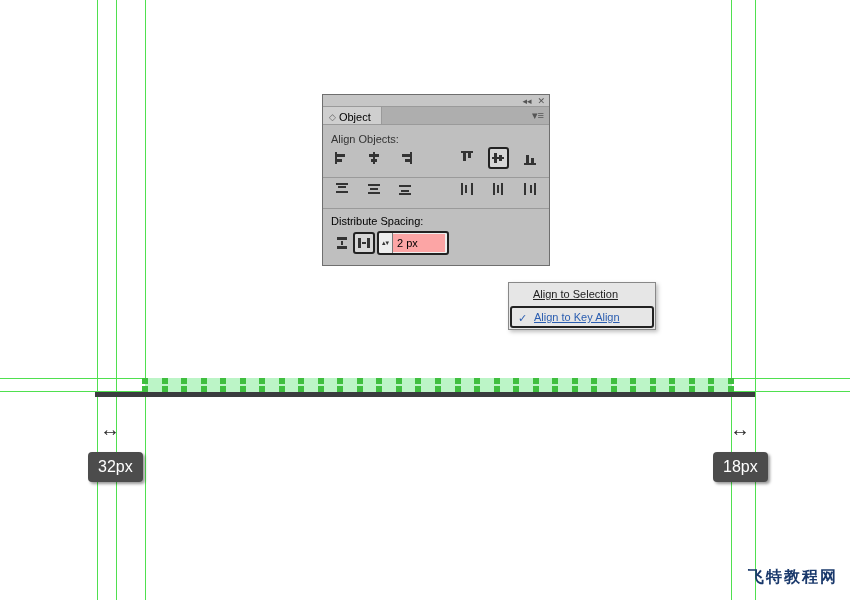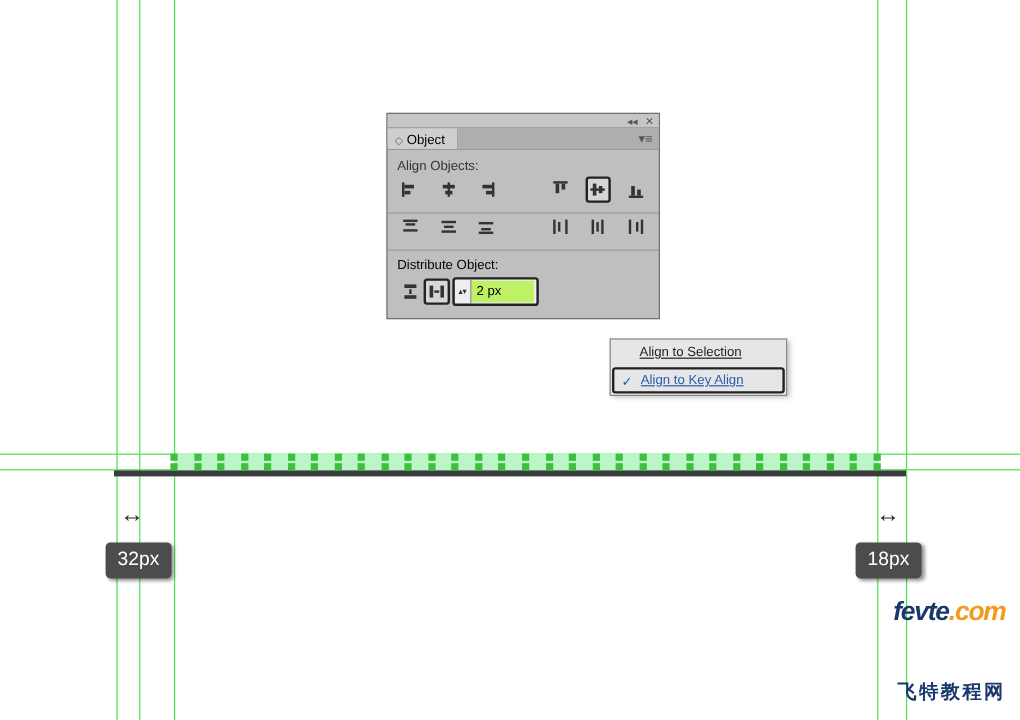--- a/index.html
+++ b/index.html
@@ -26,21 +26,21 @@
   .icon-group-gap { width: 20px; }
   .al-btn { width: 22px; height: 22px; display: flex; align-items: center; justify-content: center; cursor: pointer; }
   .al-btn.boxed { border: 2px solid #222; border-radius: 3px; background: #d6d6d6; }
   .divider { height: 1px; background: #9a9a9a; margin: 0; }
   .bottom-row { display: flex; border-top: 1px solid #9a9a9a; }
   .bottom-left { flex: 1; padding: 6px 8px 10px 8px; }
   .bottom-right { width: 60px; border-left: 1px solid #9a9a9a; padding: 6px 6px 10px 6px; }
   .spacing-ctrl { display: flex; align-items: center; gap: 0; margin-top: 4px; }
   .num-field { display: flex; align-items: center; border: 2px solid #222; border-radius: 3px; background: #eee; height: 24px; margin-left: 2px; }
   .num-stepper { width: 14px; height: 100%; display: flex; flex-direction: column; font-size: 7px; color: #333; align-items: center; justify-content: center; border-right: 1px solid #777; }
-  .num-input { width: 52px; padding: 0 4px; font-size: 11px; background: #bef264; height: 18px; line-height: 18px; margin: 0 2px 0 0; }
+  .num-input { width: 52px; padding: 0 4px; font-size: 11px; background: #fca5a5; height: 18px; line-height: 18px; margin: 0 2px 0 0; }
   .alignto-btn { width: 24px; height: 20px; border: 1px solid #888; background: #d6d6d6; display: flex; align-items: center; justify-content: center; margin-top: 4px; font-size: 10px; }
 
   
   .menu { position: absolute; left: 508px; top: 282px; width: 148px; background: #e6e6e6; border: 1px solid #888; box-shadow: 2px 2px 4px rgba(0,0,0,0.25); }
   .menu-item { padding: 5px 10px 5px 24px; font-size: 11px; color: #222; position: relative; cursor: pointer; text-decoration: underline; }
   .menu-item.sel { border: 2px solid #222; border-radius: 3px; margin: 1px; padding: 3px 8px 3px 22px; color: #2a5db0; }
   .menu-item .check { position: absolute; left: 6px; top: 4px; font-size: 11px; }
 
   
   .dim-arrow { position: absolute; font-size: 20px; color: #2a2a2a; }
@@ -171,21 +171,21 @@
         <svg width="16" height="16">
           <rect x="2" y="2" width="2" height="12" fill="#333"></rect>
           <rect x="8" y="4" width="2" height="8" fill="#333"></rect>
           <rect x="12" y="2" width="2" height="12" fill="#333"></rect>
         </svg>
       </div>
   </div>
 
   <div class="bottom-row">
     <div class="bottom-left">
-      <div>Distribute Object:</div>
+      <div>Distribute Spacing:</div>
       <div class="spacing-ctrl">
         <div class="al-btn">
             <svg width="16" height="16">
               <rect x="3" y="2" width="10" height="3" fill="#333"></rect>
               <rect x="3" y="11" width="10" height="3" fill="#333"></rect>
               <rect x="7" y="6" width="2" height="4" fill="#333"></rect>
             </svg>
           </div>
         <div class="al-btn boxed">
             <svg width="16" height="16">
@@ -212,23 +212,20 @@
     <span>Align to Key Align</span>
   </div>
 </div>
 
 <div class="dim-arrow" style="left:100px;top:418px">↔</div>
 <div class="dim-badge" style="left:88px;top:452px">32px</div>
 <div class="dim-arrow" style="left:730px;top:418px">↔</div>
 <div class="dim-badge" style="left:713px;top:452px">18px</div>
 
 <div class="watermark">
-  <div class="wm-top">
-    <span>fevte</span><span class="accent">.com</span>
-  </div>
   <div class="wm-bot">飞特教程网</div>
 </div>
 
 <div class="sel-handle" style="left: 142px; top: 378px;"></div>
 <div class="sel-handle" style="left: 142px; top: 386px;"></div>
 <div class="sel-handle" style="left: 161.533px; top: 378px;"></div>
 <div class="sel-handle" style="left: 161.533px; top: 386px;"></div>
 <div class="sel-handle" style="left: 181.067px; top: 378px;"></div>
 <div class="sel-handle" style="left: 181.067px; top: 386px;"></div>
 <div class="sel-handle" style="left: 200.6px; top: 378px;"></div>

